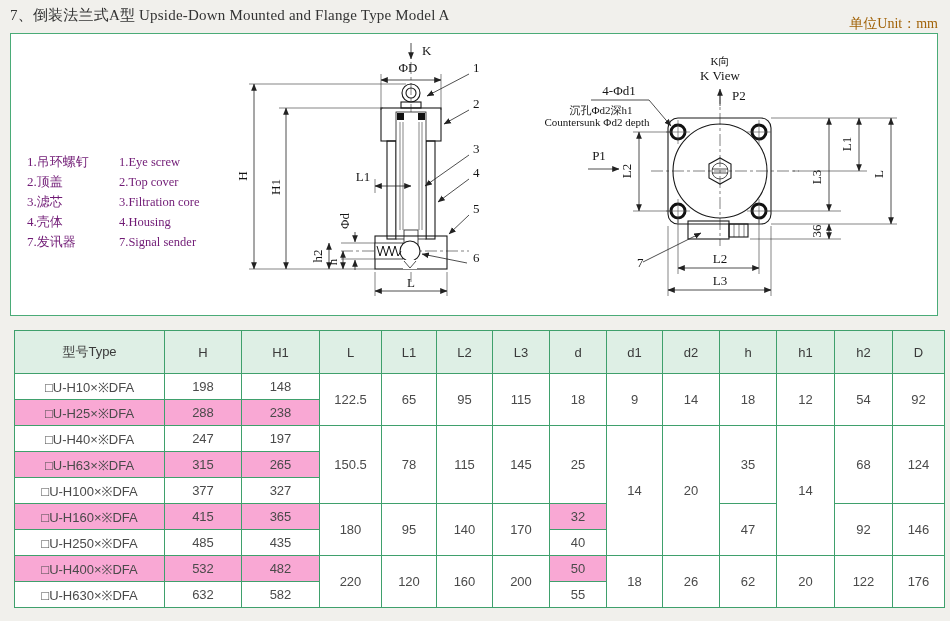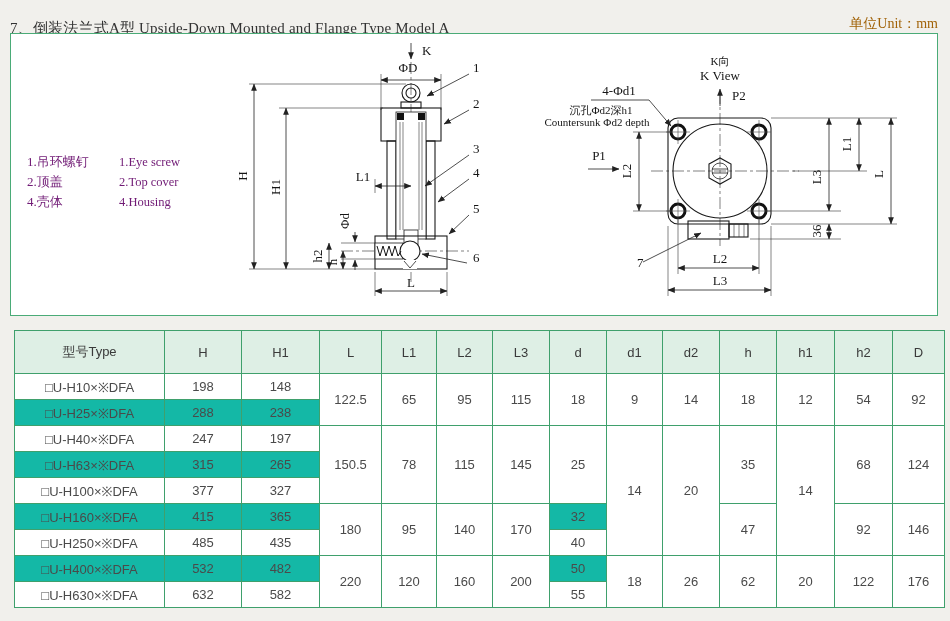--- a/index.html
+++ b/index.html
@@ -1,21 +1,21 @@
 <!DOCTYPE html>
 <html><head>
 <meta charset="utf-8">
 <style>
   html,body{margin:0;padding:0;}
   body{
     width:950px;height:621px;position:relative;overflow:hidden;
     background:#f1f0ec;
     font-family:"Liberation Serif",serif;
   }
-  .page-title{position:absolute;left:10px;top:19px;font-size:15px;color:#333;letter-spacing:.2px;}
+  .page-title{position:absolute;left:10px;top:6px;font-size:15px;color:#333;letter-spacing:.2px;}
   .unit-label{position:absolute;right:12px;top:15px;font-size:14px;color:#a16207;}
   .diagram-panel{
     position:absolute;left:10px;top:33px;width:926px;height:281px;
     background:#fff;border:1px solid #4aab77;
   }
   .legend{position:absolute;left:16px;top:118px;color:#701a75;}
   .legend-row{display:flex;height:20px;line-height:20px;}
   .legend-cn{width:92px;font-size:13px;}
   .legend-en{font-size:12.5px;}
   svg.drawing{position:absolute;left:0;top:0;}
@@ -30,42 +30,50 @@
     position:absolute;left:14px;top:330px;width:930px;
     border-collapse:collapse;table-layout:fixed;
     font-family:Liberation Sans, sans-serif;
   }
   .spec th,.spec td{
     border:1px solid #3fa06c;text-align:center;vertical-align:middle;
     padding:0;background:#ffffff;
   }
   .spec th{height:42px;background:#deefe5;font-weight:normal;font-size:13px;color:#3a3a3a;}
   .spec td{height:25px;font-size:13px;color:#4a4a4a;}
-  .spec td.alt{background:#14b8a6;}
+  .spec td.alt{background:#f9a8d4;}
 </style>
 </head>
 <body>
 
 <div class="page-title">7、倒装法兰式A型 Upside-Down Mounted and Flange Type Model A</div>
 <div class="unit-label">单位Unit：mm</div>
 
 <div class="diagram-panel">
 
   <div class="legend">
     <div class="legend-row">
         <span class="legend-cn">1.吊环螺钉</span>
         <span class="legend-en">1.Eye screw</span>
       </div>
     <div class="legend-row">
         <span class="legend-cn">2.顶盖</span>
         <span class="legend-en">2.Top cover</span>
       </div>
     <div class="legend-row">
+        <span class="legend-cn">3.滤芯</span>
+        <span class="legend-en">3.Filtration core</span>
+      </div>
+    <div class="legend-row">
         <span class="legend-cn">4.壳体</span>
         <span class="legend-en">4.Housing</span>
+      </div>
+    <div class="legend-row">
+        <span class="legend-cn">7.发讯器</span>
+        <span class="legend-en">7.Signal sender</span>
       </div>
   </div>
 
   <svg class="drawing" width="926" height="281" viewBox="0 0 926 281">
     <defs>
       <pattern id="hatch" patternUnits="userSpaceOnUse" width="6" height="6">
         <path d="M-1,7 L7,-1" stroke="#3a3a3a" stroke-width="0.8"></path>
         <path d="M-1,1 L1,-1" stroke="#3a3a3a" stroke-width="0.8"></path>
       </pattern>
       <marker id="ar" viewBox="0 0 10 10" refX="9.5" refY="5" markerWidth="9" markerHeight="9" orient="auto-start-reverse">

